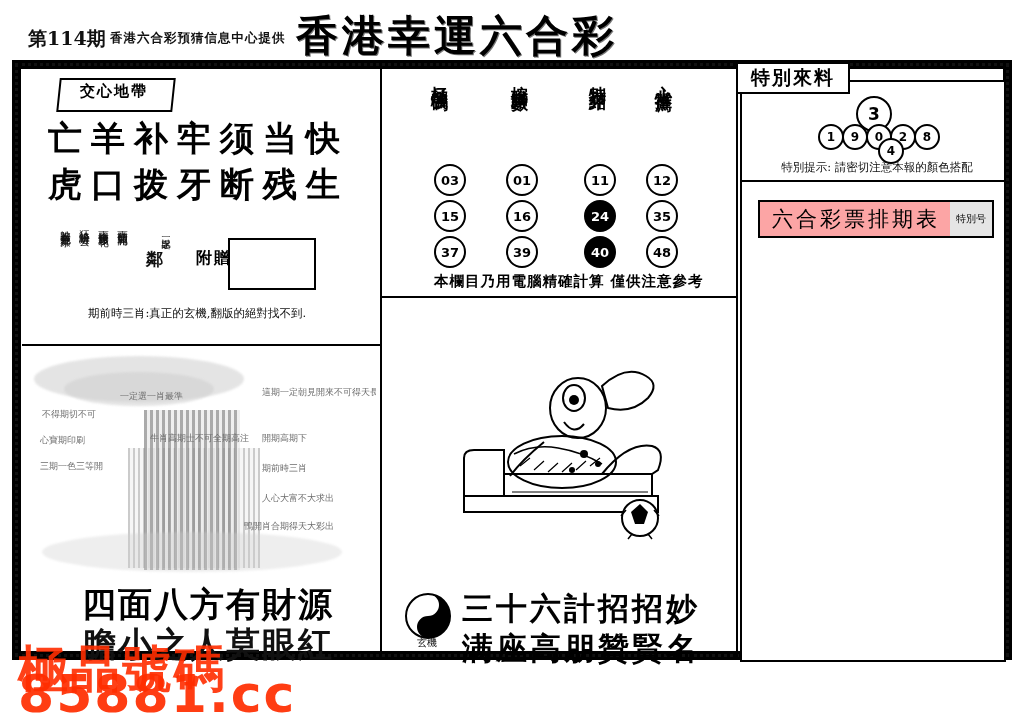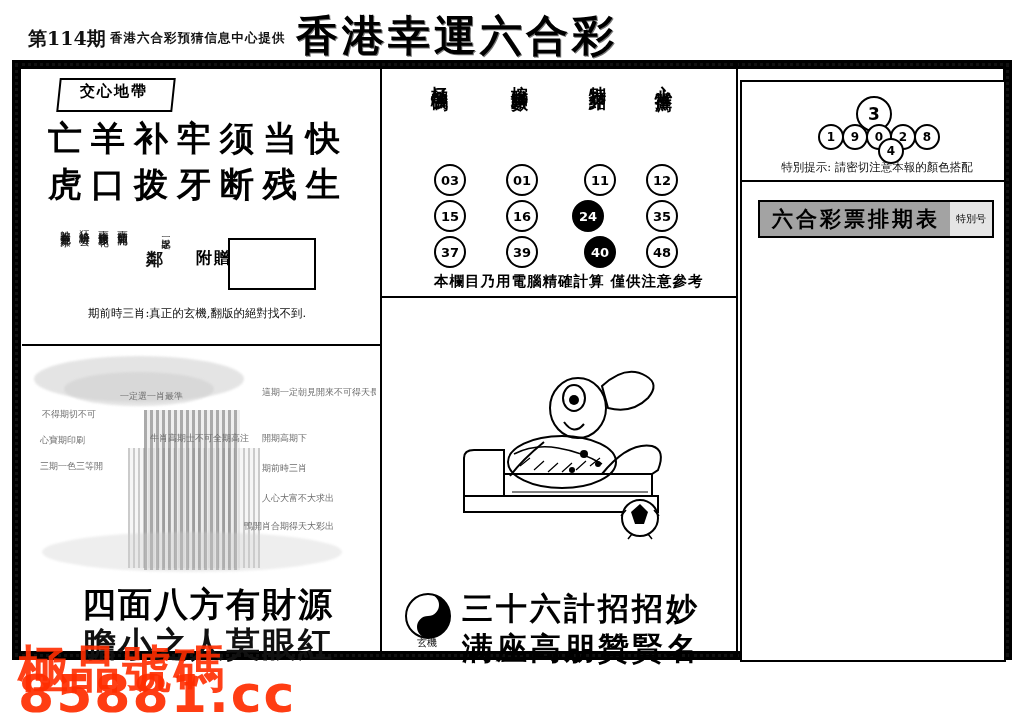--- a/index.html
+++ b/index.html
@@ -206,24 +206,24 @@
     font-family:"DejaVu Sans","Liberation Sans",sans-serif;
   }
   .special-ball.sm{width:22px;height:22px;font-size:12px;}
   .hint{
     position:absolute;left:752px;top:160px;width:250px;text-align:center;
     font-size:11.5px;color:#111;white-space:nowrap;
     font-family:"DejaVu Serif","Liberation Serif",serif;
   }
   .sched-title{
     position:absolute;left:758px;top:200px;width:192px;height:34px;
-    border:2px solid #000;background:#a3a3a3;
+    border:2px solid #000;background:#fca5a5;
     display:flex;align-items:center;justify-content:center;
     font-family:"DejaVu Serif","Liberation Serif",serif;
-    font-weight:bold;font-size:21px;letter-spacing:3px;color:#000;
+    font-weight:normal;font-size:21px;letter-spacing:3px;color:#000;
   }
   .sched-tag{
     position:absolute;left:950px;top:200px;width:42px;height:34px;
     border:2px solid #000;border-left:none;background:#e5e5e5;
     display:flex;align-items:center;justify-content:center;
     font-size:10px;color:#000;
   }
 
   
   .wm{
@@ -304,21 +304,21 @@
   <div class="mid-head" style="left:588px;">特別介紹</div>
   <div class="mid-head" style="left:654px;">心水推薦</div>
 
   <div class="ball" style="left:434px;top:164px;">03</div>
   <div class="ball" style="left:506px;top:164px;">01</div>
   <div class="ball" style="left:584px;top:164px;">11</div>
   <div class="ball" style="left:646px;top:164px;">12</div>
 
   <div class="ball" style="left:434px;top:200px;">15</div>
   <div class="ball" style="left:506px;top:200px;">16</div>
-  <div class="ball dark" style="left:572px;top:200px;">24</div>
+  <div class="ball dark" style="left:584px;top:200px;">24</div>
   <div class="ball" style="left:646px;top:200px;">35</div>
 
   <div class="ball" style="left:434px;top:236px;">37</div>
   <div class="ball" style="left:506px;top:236px;">39</div>
   <div class="ball dark" style="left:584px;top:236px;">40</div>
   <div class="ball" style="left:646px;top:236px;">48</div>
 
   <div class="mid-note">本欄目乃用電腦精確計算 僅供注意參考</div>
 
   <div class="mascot">
@@ -361,20 +361,21 @@
       <circle cx="24" cy="13" r="3.5" fill="#fff"></circle>
       <circle cx="24" cy="35" r="3.5" fill="#000"></circle>
     </svg>
   </div>
   <div class="yy-label">玄機</div>
 
   <div class="midslogan s1">三十六計招招妙</div>
   <div class="midslogan s2">满座高朋贊賢名</div>
 
   <div class="rbox" style="left:740px;top:80px;width:262px;height:98px;"></div>
+  <div class="rbox-title" style="left:736px;top:62px;width:110px;height:28px;font-size:19px;line-height:26px;letter-spacing:2px;">特別來料</div>
 
   <div class="special-ball" style="left:856px;top:96px;width:32px;height:32px;font-size:17px;">3</div>
   <div class="special-ball sm" style="left:818px;top:124px;">1</div>
   <div class="special-ball sm" style="left:842px;top:124px;">9</div>
   <div class="special-ball sm" style="left:866px;top:124px;">0</div>
   <div class="special-ball sm" style="left:890px;top:124px;">2</div>
   <div class="special-ball sm" style="left:914px;top:124px;">8</div>
   <div class="special-ball sm" style="left:878px;top:138px;">4</div>
 
   <div class="hint">特別提示: 請密切注意本報的顏色搭配</div>

